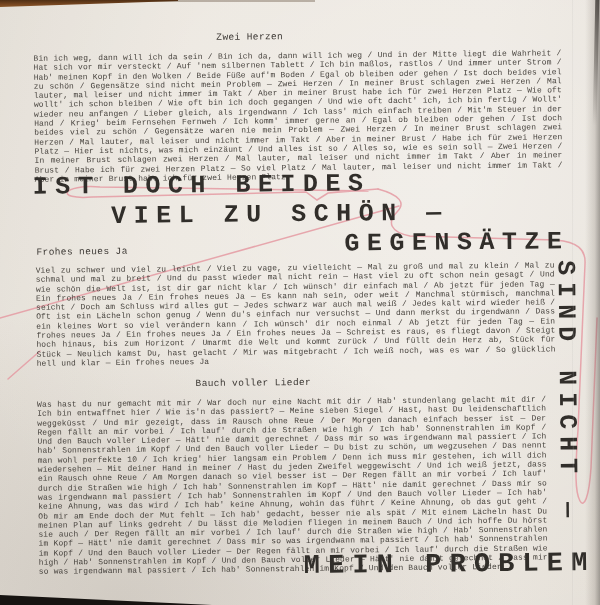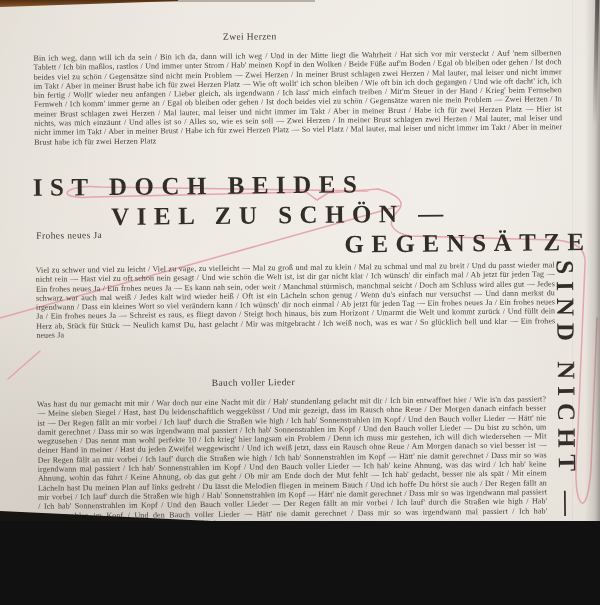--- a/index.html
+++ b/index.html
@@ -1,18 +1,18 @@
 <!DOCTYPE html>
 <html lang="de"><head>
 <meta charset="utf-8">
 <style>
   html,body{margin:0;padding:0;background:#111;}
   .photo{
-    position:relative;width:600px;height:521px;overflow:hidden;
-    font-family:Liberation Serif, serif;
+    position:relative;width:600px;height:605px;overflow:hidden;
+    font-family:Liberation Mono, monospace;
     background:
       radial-gradient(120% 90% at 20% 100%, rgba(105,95,85,0.20), rgba(0,0,0,0) 55%),
       radial-gradient(140% 120% at 72% 28%, rgba(255,255,255,0.30), rgba(0,0,0,0) 65%),
       linear-gradient(100deg,#e3ded6 0%,#ebe6de 28%,#ece7e0 70%,#e5e0d8 100%);
   }
   .tilt{position:absolute;inset:0;transform:rotate(-0.6deg);transform-origin:300px 300px;}
   .thread{position:absolute;left:0;top:0;}
   .thread path{fill:none;stroke:#e59ca4;stroke-width:1.5;stroke-linecap:round;opacity:.88;}
 
   .song-title{position:absolute;font-size:9.5px;color:#3d3935;letter-spacing:.04em;}
@@ -68,21 +68,21 @@
   <div class="tilt">
 
     <div class="song-title centered" style="top:31px;">Zwei Herzen</div>
 
     <p class="lyrics" style="left:36px;width:528px;top:51px;">Bin ich weg, dann will ich da sein / Bin ich da, dann will ich weg / Und in der Mitte liegt die Wahrheit / Hat sich vor mir versteckt / Auf 'nem silbernen Tablett / Ich bin maßlos, rastlos / Und immer unter Strom / Hab' meinen Kopf in den Wolken / Beide Füße auf'm Boden / Egal ob bleiben oder gehen / Ist doch beides viel zu schön / Gegensätze sind nicht mein Problem — Zwei Herzen / In meiner Brust schlagen zwei Herzen / Mal lauter, mal leiser und nicht immer im Takt / Aber in meiner Brust habe ich für zwei Herzen Platz — Wie oft wollt' ich schon bleiben / Wie oft bin ich doch gegangen / Und wie oft dacht' ich, ich bin fertig / Wollt' wieder neu anfangen / Lieber gleich, als irgendwann / Ich lass' mich einfach treiben / Mit'm Steuer in der Hand / Krieg' beim Fernsehen Fernweh / Ich komm' immer gerne an / Egal ob bleiben oder gehen / Ist doch beides viel zu schön / Gegensätze waren nie mein Problem — Zwei Herzen / In meiner Brust schlagen zwei Herzen / Mal lauter, mal leiser und nicht immer im Takt / Aber in meiner Brust / Habe ich für zwei Herzen Platz — Hier ist nichts, was mich einzäunt / Und alles ist so / Alles so, wie es sein soll — Zwei Herzen / In meiner Brust schlagen zwei Herzen / Mal lauter, mal leiser und nicht immer im Takt / Aber in meiner Brust / Habe ich für zwei Herzen Platz — So viel Platz / Mal lauter, mal leiser und nicht immer im Takt / Aber in meiner Brust habe ich für zwei Herzen Platz</p>
 
     <div class="headline" style="left:34px;top:172px;">IST DOCH BEIDES</div>
     <div class="headline" style="left:112px;top:202px;">VIEL ZU SCHÖN —</div>
     <div class="headline" style="left:345px;top:232px;">GEGENSÄTZE</div>
 
-    <div class="song-title" style="left:37px;top:228px;">Frohes neues Ja</div>
+    <div class="song-title" style="left:37px;top:244px;">Frohes neues Ja</div>
 
     <p class="lyrics" style="left:36px;width:519px;top:263px;">Viel zu schwer und viel zu leicht / Viel zu vage, zu vielleicht — Mal zu groß und mal zu klein / Mal zu schmal und mal zu breit / Und du passt wieder mal nicht rein — Hast viel zu oft schon nein gesagt / Und wie schön die Welt ist, ist dir gar nicht klar / Ich wünsch' dir einfach mal / Ab jetzt für jeden Tag — Ein frohes neues Ja / Ein frohes neues Ja — Es kann nah sein, oder weit / Manchmal stürmisch, manchmal seicht / Doch am Schluss wird alles gut — Jedes schwarz war auch mal weiß / Jedes kalt wird wieder heiß / Oft ist ein Lächeln schon genug / Wenn du's einfach nur versuchst — Und dann merkst du irgendwann / Dass ein kleines Wort so viel verändern kann / Ich wünsch' dir noch einmal / Ab jetzt für jeden Tag — Ein frohes neues Ja / Ein frohes neues Ja / Ein frohes neues Ja — Schreist es raus, es fliegt davon / Steigt hoch hinaus, bis zum Horizont / Umarmt die Welt und kommt zurück / Und füllt dein Herz ab, Stück für Stück — Neulich kamst Du, hast gelacht / Mir was mitgebracht / Ich weiß noch, was es war / So glücklich hell und klar — Ein frohes neues Ja</p>
 
     <div class="song-title centered" style="top:377px;">Bauch voller Lieder</div>
 
     <p class="lyrics" style="left:36px;width:509px;top:397px;">Was hast du nur gemacht mit mir / War doch nur eine Nacht mit dir / Hab' stundenlang gelacht mit dir / Ich bin entwaffnet hier / Wie is'n das passiert? — Meine sieben Siegel / Hast, hast Du leidenschaftlich weggeküsst / Und mir gezeigt, dass im Rausch ohne Reue / Der Morgen danach einfach besser ist — Der Regen fällt an mir vorbei / Ich lauf' durch die Straßen wie high / Ich hab' Sonnenstrahlen im Kopf / Und den Bauch voller Lieder — Hätt' nie damit gerechnet / Dass mir so was irgendwann mal passiert / Ich hab' Sonnenstrahlen im Kopf / Und den Bauch voller Lieder — Du bist zu schön, um wegzusehen / Das nennt man wohl perfekte 10 / Ich krieg' hier langsam ein Problem / Denn ich muss mir gestehen, ich will dich wiedersehen — Mit deiner Hand in meiner / Hast du jeden Zweifel weggewischt / Und ich weiß jetzt, dass ein Rausch ohne Reue / Am Morgen danach so viel besser ist — Der Regen fällt an mir vorbei / Ich lauf' durch die Straßen wie high / Ich hab' Sonnenstrahlen im Kopf — Hätt' nie damit gerechnet / Dass mir so was irgendwann mal passiert / Ich hab' Sonnenstrahlen im Kopf / Und den Bauch voller Lieder — Ich hab' keine Ahnung, was das wird / Ich hab' keine Ahnung, wohin das führt / Keine Ahnung, ob das gut geht / Ob mir am Ende doch der Mut fehlt — Ich hab' gedacht, besser nie als spät / Mit einem Lächeln hast Du meinen Plan auf links gedreht / Du lässt die Melodien fliegen in meinem Bauch / Und ich hoffe Du hörst sie auch / Der Regen fällt an mir vorbei / Ich lauf' durch die Straßen wie high / Hab' Sonnenstrahlen im Kopf — Hätt' nie damit gerechnet / Dass mir so was irgendwann mal passiert / Ich hab' Sonnenstrahlen im Kopf / Und den Bauch voller Lieder — Der Regen fällt an mir vorbei / Ich lauf' durch die Straßen wie high / Hab' Sonnenstrahlen im Kopf / Und den Bauch voller Lieder — Hätt' nie damit gerechnet / Dass mir so was irgendwann mal passiert / Ich hab' Sonnenstrahlen im Kopf / Und den Bauch voller Lieder</p>
 
     <div class="headline vert" style="left:553px;top:263px;">SIND NICHT —</div>
 
     <div class="headline" style="left:301px;top:553px;font-size:27px;">MEIN PROBLEM</div>

